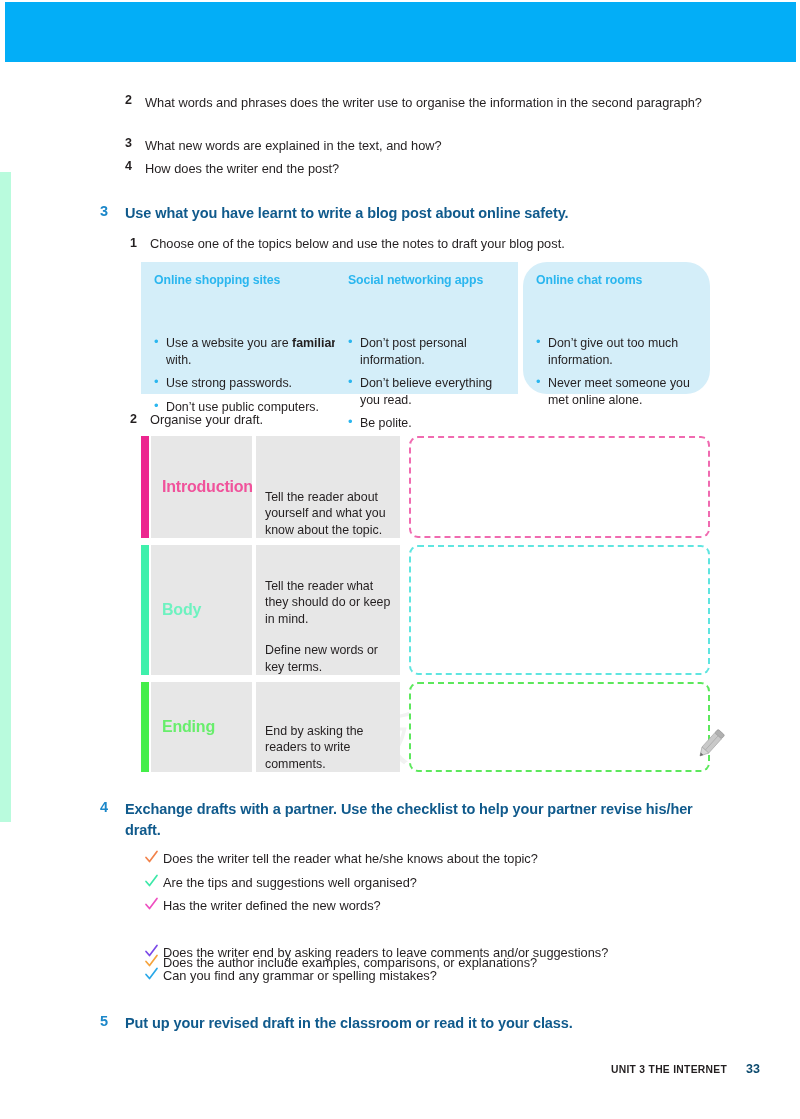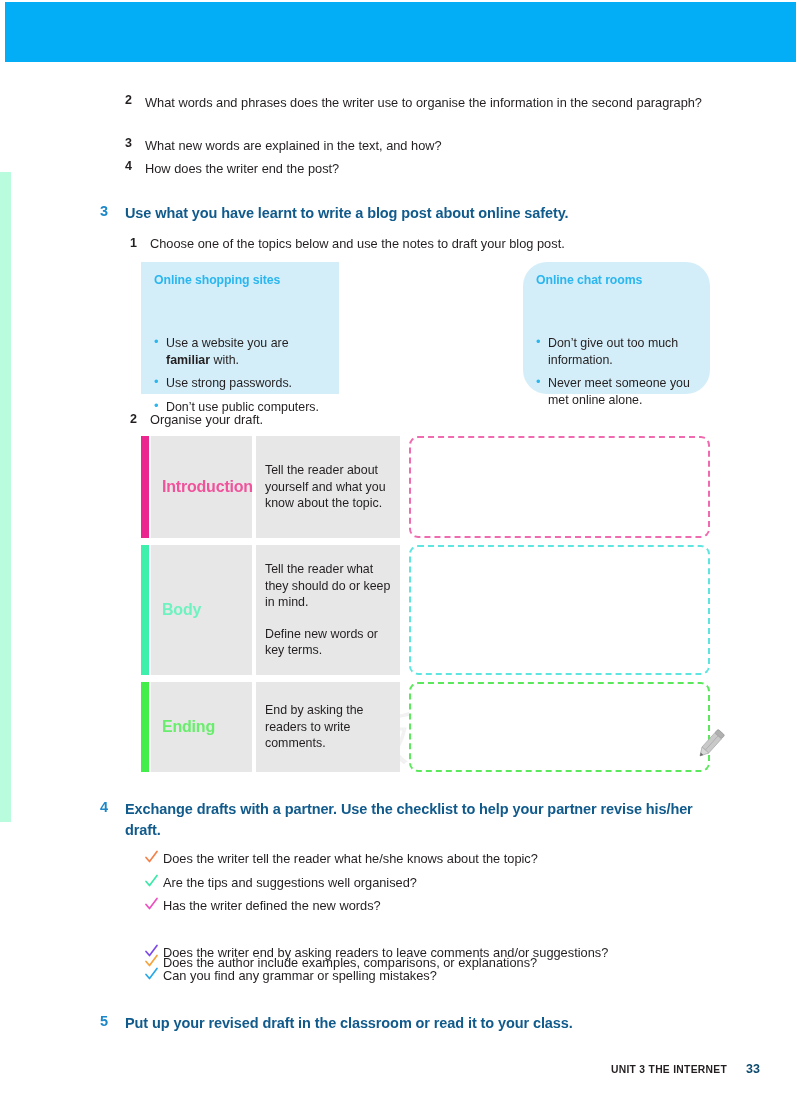--- a/index.html
+++ b/index.html
@@ -186,21 +186,21 @@
   }
   .draft-desc-cell {
     position: absolute;
     left: 115px;
     top: 0;
     width: 144px;
     height: 100%;
     background: #e7e7e7;
     display: flex;
     flex-direction: column;
-    justify-content: center;
+    justify-content: flex-end;
     padding: 0 8px 0 9px;
   }
   .draft-desc {
     font-size: 12.4px;
     line-height: 16.5px;
     color: #231f20;
   }
   .draft-desc + .draft-desc { margin-top: 15px; }
 
   .answer-box {
@@ -285,29 +285,37 @@
   <div class="section-head" style="left:100px; top:203px; width:620px;">
     <span class="section-num">3</span>
     <span class="section-title">Use what you have learnt to write a blog post about online safety.</span>
   </div>
 
   <div class="sub-item" style="left:130px; top:236px; width:600px;">
     <span class="sub-num">1</span>
     <span class="sub-text">Choose one of the topics below and use the notes to draft your blog post.</span>
   </div>
 
-  <div class="topic-box" style="left:141px; width:198px;">
+  <div class="topic-box" style="left:141px; width:217px;">
     <div class="topic-title">Online shopping sites</div>
     <ul class="topic-list">
       <li><span>Use a website you are </span><b>familiar</b><span> with.</span></li>
       <li><span>Use strong passwords.</span></li>
       <li><span>Don’t use public computers.</span></li>
     </ul>
   </div>
 
+  <div class="topic-box" style="left:335px; width:183px;">
+    <div class="topic-title">Social networking apps</div>
+    <ul class="topic-list">
+      <li><span>Don’t post personal information.</span></li>
+      <li><span>Don’t believe everything you read.</span></li>
+      <li><span>Be polite.</span></li>
+    </ul>
+  </div>
 
   <div class="topic-box" style="left:523px; width:187px;border-radius:24px;">
     <div class="topic-title">Online chat rooms</div>
     <ul class="topic-list">
       <li><span>Don’t give out too much information.</span></li>
       <li><span>Never meet someone you met online alone.</span></li>
     </ul>
   </div>
 
   <div class="sub-item" style="left:130px; top:412px; width:600px;">

